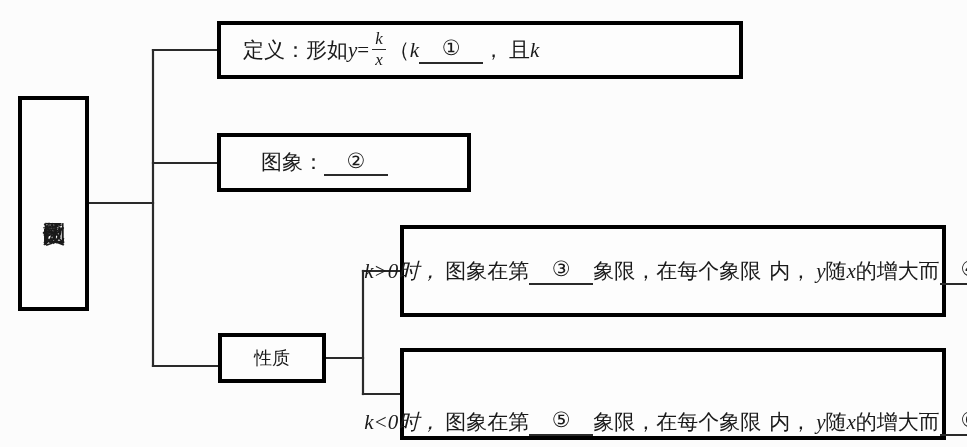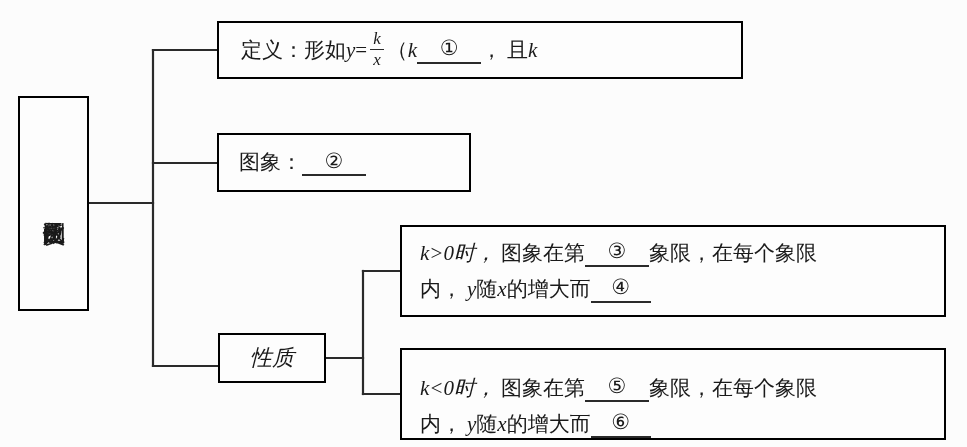--- a/index.html
+++ b/index.html
@@ -10,21 +10,21 @@
     color:#1a1a1a;
     overflow:hidden;
     position:relative;
   }
   #stage{position:absolute;left:0;top:0;width:967px;height:447px;}
   svg.connectors{position:absolute;left:0;top:0;width:967px;height:447px;pointer-events:none;}
 
   .node{
     position:absolute;
     box-sizing:border-box;
-    border:2px solid #000000;
+    border:4px solid #000000;
     background:#fdfdfd;
     display:flex;
     align-items:center;
   }
 
   
   #root-node{
     left:18px;top:96px;width:71px;height:215px;
     justify-content:center;
   }
@@ -39,53 +39,52 @@
   }
 
   
   #definition-node{
     left:217px;top:21px;width:526px;height:58px;
     padding-left:22px;
   }
   
   #graph-node{
     left:217px;top:133px;width:254px;height:59px;
-    padding-left:20px;
+    padding-left:40px;
   }
   
   #properties-node{
     left:218px;top:333px;width:108px;height:50px;
     justify-content:center;
   }
   
   #property-pos-node{
     left:400px;top:225px;width:546px;height:92px;
     padding:0 0 0 18px;
     align-items:center;
   }
   #property-neg-node{
     left:400px;top:348px;width:546px;height:92px;
     padding:0 0 0 18px;
     align-items:flex-end;
   }
 
-  .line-wrap{display:flex;flex-direction:column;justify-content:center;gap:8px;width:100%;}
+  .line-wrap{display:flex;flex-direction:row;justify-content:center;gap:8px;width:100%;}
   .txt-line{
     font-size:21px;
     line-height:1.18;
     white-space:nowrap;
     display:flex;
     align-items:center;
   }
   .node-label{
-    font-size:22px;
+    font-size:18px;
     white-space:nowrap;
     display:flex;
     align-items:center;
-    font-style:italic;
   }
   .mono-var{font-style:italic;font-family:"Liberation Serif","DejaVu Serif",serif;}
   .blank{
     display:inline-block;
     border-bottom:2px solid #2a2a2a;
     text-align:center;
     padding:0 4px 1px 4px;
     min-width:56px;
   }
   .blank.narrow{min-width:52px;}

